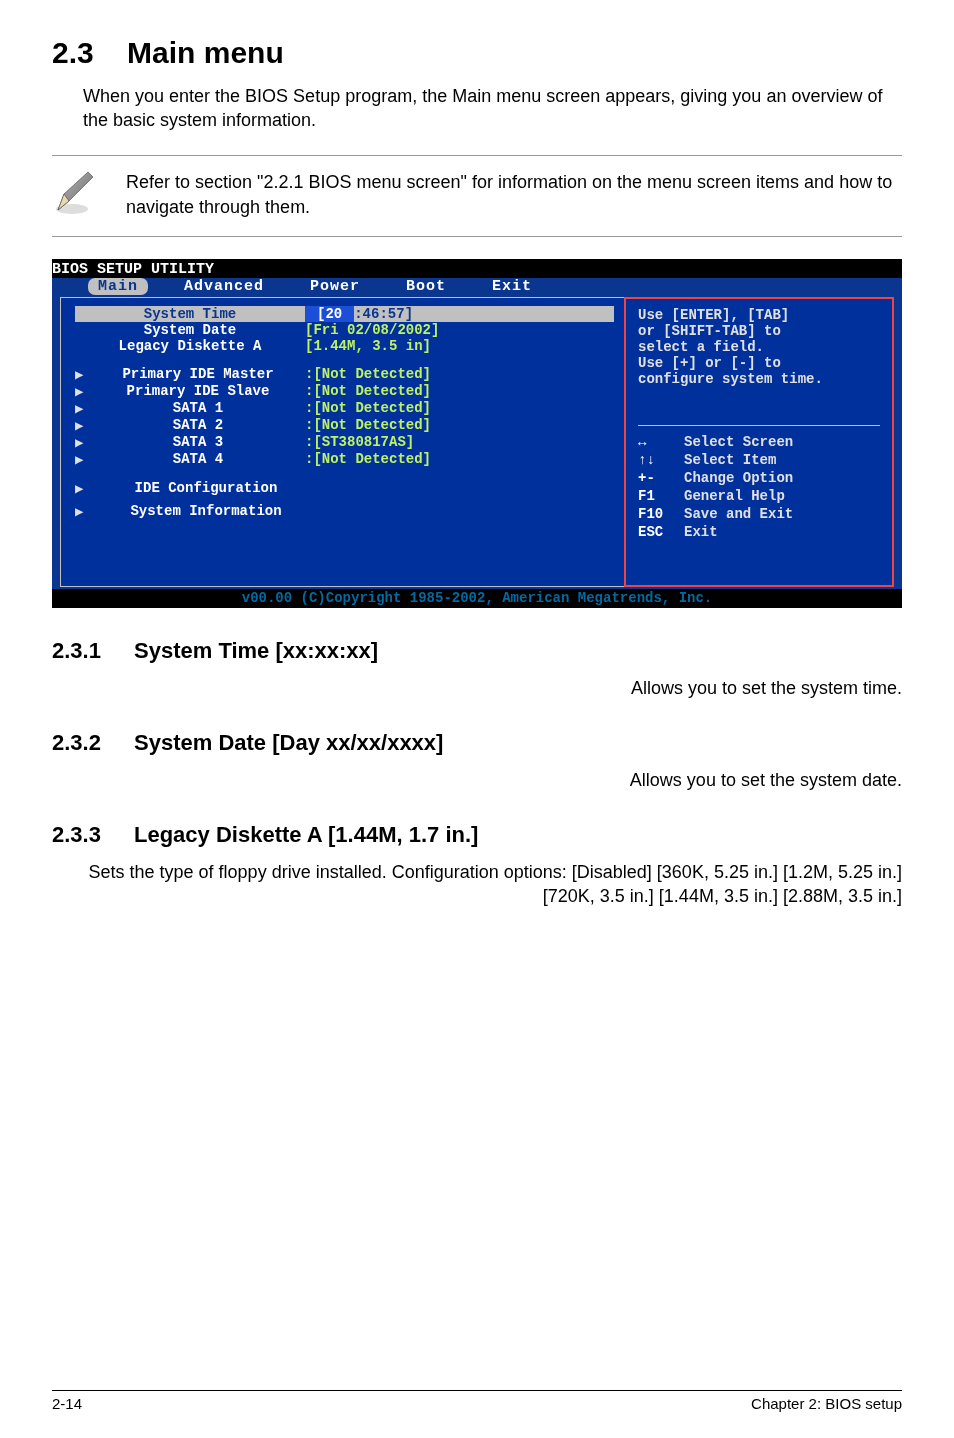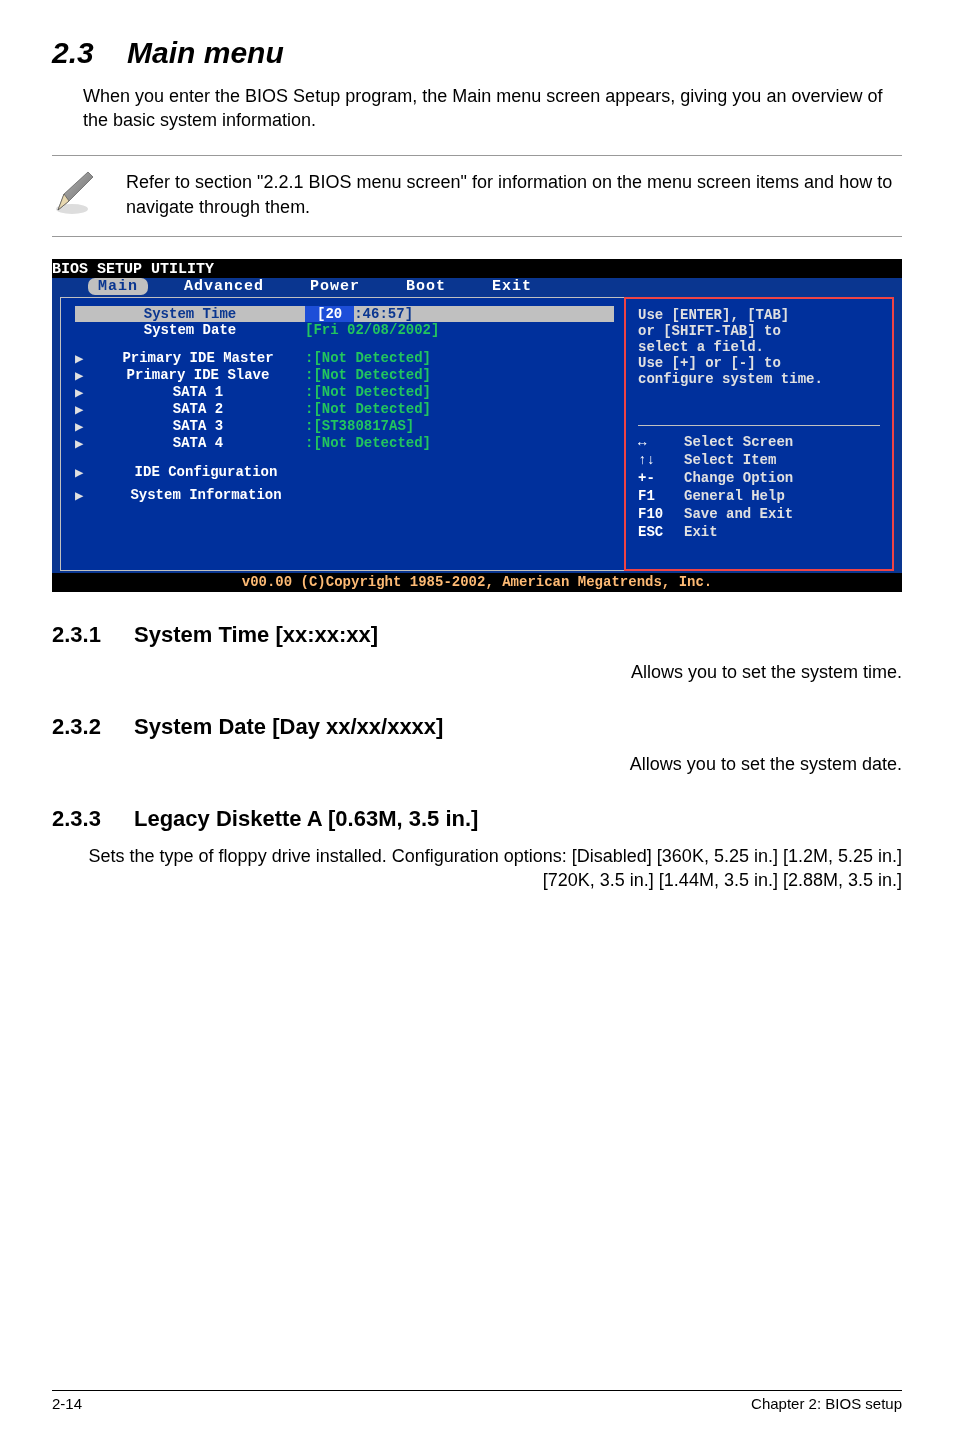--- a/index.html
+++ b/index.html
@@ -5,47 +5,47 @@
   * { margin: 0; padding: 0; box-sizing: border-box; }
   body {
     width: 954px;
     height: 1438px;
     font-family: Arial, Helvetica, sans-serif;
     background: #fff;
     color: #000;
     padding: 36px 52px 0 52px;
     position: relative;
   }
-  h1 { font-size: 30px; font-weight: bold; margin-bottom: 14px; font-style: italic; }
+  h1 { font-size: 30px; font-weight: bold; margin-bottom: 14px; }
   .intro { font-size: 18px; line-height: 1.35; margin-bottom: 22px; margin-left: 31px; }
   .note-wrap { border-top: 1px solid #999; border-bottom: 1px solid #999; padding: 14px 0 16px 0; display: flex; align-items: center; gap: 28px; margin-bottom: 22px; }
   .pen-icon { flex: 0 0 auto; }
   .note-text { font-size: 18px; line-height: 1.35; }
 
   .bios { width: 100%; background: #0a3690; font-family: "Courier New", monospace; font-size: 14px; font-weight: bold; color: #fff; }
   .bios-bar { background: #000; color: #fff; text-align: left; padding: 2px 0 0 0; font-size: 15px; letter-spacing: 0; }
   .bios-menus { background: #0a3690; display: flex; padding: 0 0 2px 36px; gap: 26px; font-size: 15px; }
   .bios-menus .menu { padding: 0 10px; letter-spacing: 1px; }
   .bios-menus .selected { background: #c0c0c0; color: #0a3690; border-radius: 7px; }
   .bios-body { display: flex; }
   .bios-left { flex: 1; background: #00309c; border: 1px solid #c0c0c0; border-right: none; margin: 0 0 2px 8px; padding: 8px 10px 18px 14px; }
   .bios-right { flex: 0 0 270px; background: #00309c; border: 2px solid #ef4444; margin: 0 8px 2px 0; padding: 8px 12px 6px 12px; }
   .row { display: flex; white-space: pre; }
   .row .lbl { display: inline-block; width: 230px; text-align: center; }
-  .row .val { color: #22c55e; }
+  .row .val { color: #bef264; }
   .selrow { background: #c0c0c0; color: #0a3690; }
   .selrow .lbl, .selrow .val { color: #0a3690; }
   .selrow .hl { color: #fff; background: #1d4ed8; padding: 0 12px; }
   .arrow { display:inline-block; width: 16px; color: #e0e0e0; }
   .spacer { height: 12px; }
   .rightline { color: #e0e0e0; white-space: pre; }
   .rightsep { border-top: 1px solid #c0c0c0; margin: 38px 0 8px 0; }
   .nav { display: flex; white-space: pre; color: #e0e0e0; margin-top: 2px; }
   .nav .k { display: inline-block; width: 46px; color: #ffffff; }
-  .bios-footer { background:#000; color:#fdba74; text-align:center; padding:1px 0 2px 0; font-size:14px; white-space: pre; }
+  .bios-footer { background:#000; color:#0369a1; text-align:center; padding:1px 0 2px 0; font-size:14px; white-space: pre; }
 
   h2 { font-size: 22px; font-weight: bold; margin-top: 30px; margin-bottom: 12px; }
   h2 .num { display: inline-block; width: 82px; }
   .para { font-size: 18px; line-height: 1.35; margin-bottom: 4px; text-align: right; }
 
   .footer { position: absolute; bottom: 26px; left: 52px; right: 52px; border-top: 1px solid #000; display: flex; justify-content: space-between; font-size: 15px; padding-top: 4px; }
 </style>
 </head>
 <body>
 
@@ -77,20 +77,21 @@
     <span class="menu selected">Main</span>
     <span class="menu">Advanced</span>
     <span class="menu">Power</span>
     <span class="menu">Boot</span>
     <span class="menu">Exit</span>
   </div>
   <div class="bios-body">
     <div class="bios-left">
       <div class="row selrow"><span class="lbl">System Time</span><span class="val"><span class="hl">[20</span><span>:46:57]</span></span></div>
       <div class="row"><span class="lbl">System Date</span><span class="val">[Fri 02/08/2002]</span></div>
+      <div class="row"><span class="lbl">Legacy Diskette A</span><span class="val">[1.44M, 3.5 in]</span></div>
       <div class="spacer"></div>
       <div class="row"><span class="arrow">▶</span><span class="lbl" style="width:214px">Primary IDE Master</span><span class="val">:[Not Detected]</span></div>
       <div class="row"><span class="arrow">▶</span><span class="lbl" style="width:214px">Primary IDE Slave</span><span class="val">:[Not Detected]</span></div>
       <div class="row"><span class="arrow">▶</span><span class="lbl" style="width:214px">SATA 1</span><span class="val">:[Not Detected]</span></div>
       <div class="row"><span class="arrow">▶</span><span class="lbl" style="width:214px">SATA 2</span><span class="val">:[Not Detected]</span></div>
       <div class="row"><span class="arrow">▶</span><span class="lbl" style="width:214px">SATA 3</span><span class="val">:[ST380817AS]</span></div>
       <div class="row"><span class="arrow">▶</span><span class="lbl" style="width:214px">SATA 4</span><span class="val">:[Not Detected]</span></div>
       <div class="spacer"></div>
       <div class="row"><span class="arrow">▶</span><span class="lbl">IDE Configuration</span></div>
       <div class="spacer" style="height:6px"></div>
@@ -115,19 +116,19 @@
   </div>
   <div class="bios-footer"> v00.00 (C)Copyright 1985-2002, American Megatrends, Inc. </div>
 </div>
 
 <h2><span class="num">2.3.1</span><span>System Time [xx:xx:xx]</span></h2>
 <p class="para">Allows you to set the system time.</p>
 
 <h2><span class="num">2.3.2</span><span>System Date [Day xx/xx/xxxx]</span></h2>
 <p class="para">Allows you to set the system date.</p>
 
-<h2><span class="num">2.3.3</span><span>Legacy Diskette A [0.63M, 3.5 in.]</span></h2>
+<h2><span class="num">2.3.3</span><span>Legacy Diskette A [1.44M, 1.7 in.]</span></h2>
 <p class="para">Sets the type of floppy drive installed. Configuration options: [Disabled] [360K, 5.25 in.] [1.2M, 5.25 in.] [720K, 3.5 in.] [1.44M, 3.5 in.] [2.88M, 3.5 in.]</p>
 
 <div class="footer">
   <span>2-14</span>
   <span>Chapter 2: BIOS setup</span>
 </div>
 
 </body></html>

